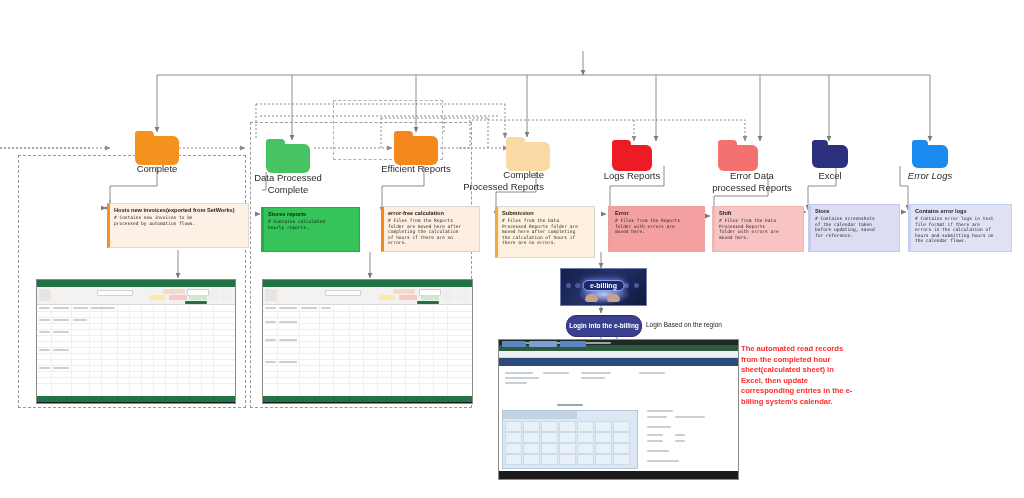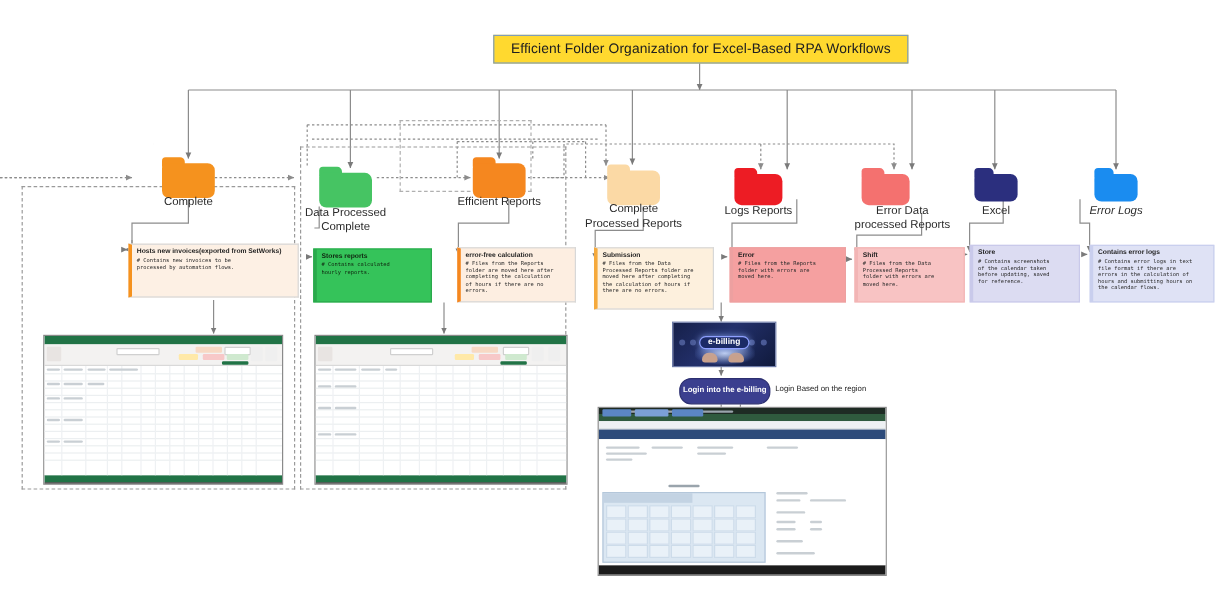--- a/index.html
+++ b/index.html
@@ -182,23 +182,20 @@
       <path d="M706,216 L710,216" marker-end="url(#ah)"></path>
       <path d="M802,212 L806,212" marker-end="url(#ah)"></path>
       <path d="M902,212 L906,212" marker-end="url(#ah)"></path>
     </g>
   </svg>
 
   <div class="grp" style="left:18px;  top:155px; width:228px; height:253px;"></div>
   <div class="grp" style="left:250px; top:122px; width:222px; height:286px;"></div>
   <div class="grp" style="left:333px; top:100px; width:110px; height:60px;  border-color:#b0b0b0;"></div>
 
-  <div class="title-box">
-    <span>Efficient Folder Organization for Excel-Based RPA Workflows</span>
-  </div>
 
   <div class="folder" style="left:135px;top:131px;">
     <div class="tab" style="background:#f5921e;"></div>
     <div class="body" style="background:#f5921e;"></div>
   </div>
   <div class="flabel" style="left:114px;top:163px;">Complete</div>
 
   <div class="folder" style="left:266px;top:139px;">
     <div class="tab" style="background:#46c463;"></div>
     <div class="body" style="background:#46c463;"></div>
@@ -208,21 +205,21 @@
   <div class="folder" style="left:394px;top:131px;">
     <div class="tab" style="background:#f5871f;"></div>
     <div class="body" style="background:#f5871f;"></div>
   </div>
   <div class="flabel" style="left:373px;top:163px;width:86px;">Efficient Reports</div>
 
   <div class="folder" style="left:506px;top:137px;">
     <div class="tab" style="background:#fbd9a5;"></div>
     <div class="body" style="background:#fbd9a5;"></div>
   </div>
-  <div class="flabel" style="left:485px;top:169px;width:86px;">Complete Processed Reports</div>
+  <div class="flabel" style="left:458px;top:169px;width:86px;text-align:right;">Complete Processed Reports</div>
 
   <div class="folder" style="left:612px;top:140px;width:40px;height:31px;">
     <div class="tab" style="background:#ed1c24;"></div>
     <div class="body" style="background:#ed1c24;width:40px;height:26px;"></div>
   </div>
   <div class="flabel" style="left:589px;top:170px;width:86px;">Logs Reports</div>
 
   <div class="folder" style="left:718px;top:140px;width:40px;height:31px;">
     <div class="tab" style="background:#f4716f;"></div>
     <div class="body" style="background:#f4716f;width:40px;height:26px;"></div>
@@ -492,14 +489,15 @@
       <div class="blurtxt" style="left:148px;top:68px;width:16px;"></div>
       <div class="blurtxt" style="left:176px;top:68px;width:10px;"></div>
       <div class="blurtxt" style="left:148px;top:74px;width:16px;"></div>
       <div class="blurtxt" style="left:176px;top:74px;width:10px;"></div>
       <div class="blurtxt" style="left:148px;top:84px;width:22px;"></div>
       <div class="blurtxt" style="left:148px;top:94px;width:32px;"></div>
     </div>
     <div class="br-task"></div>
   </div>
 
+  <div class="annot">The automated read records from the completed hour sheet(calculated sheet) in Excel, then update corresponding entries in the e-billing system's calendar.</div>
 
 </div>
 
 </body></html>

